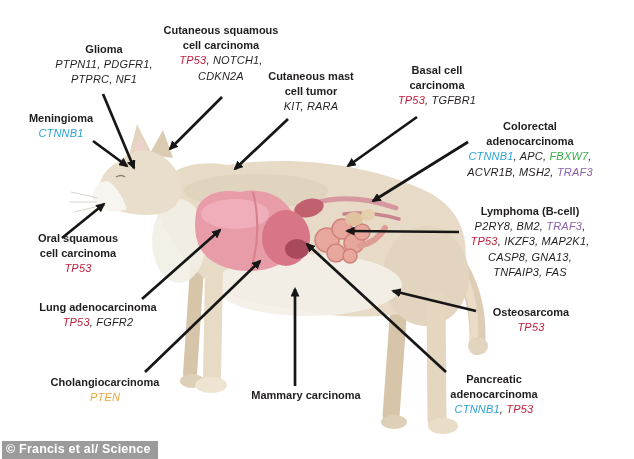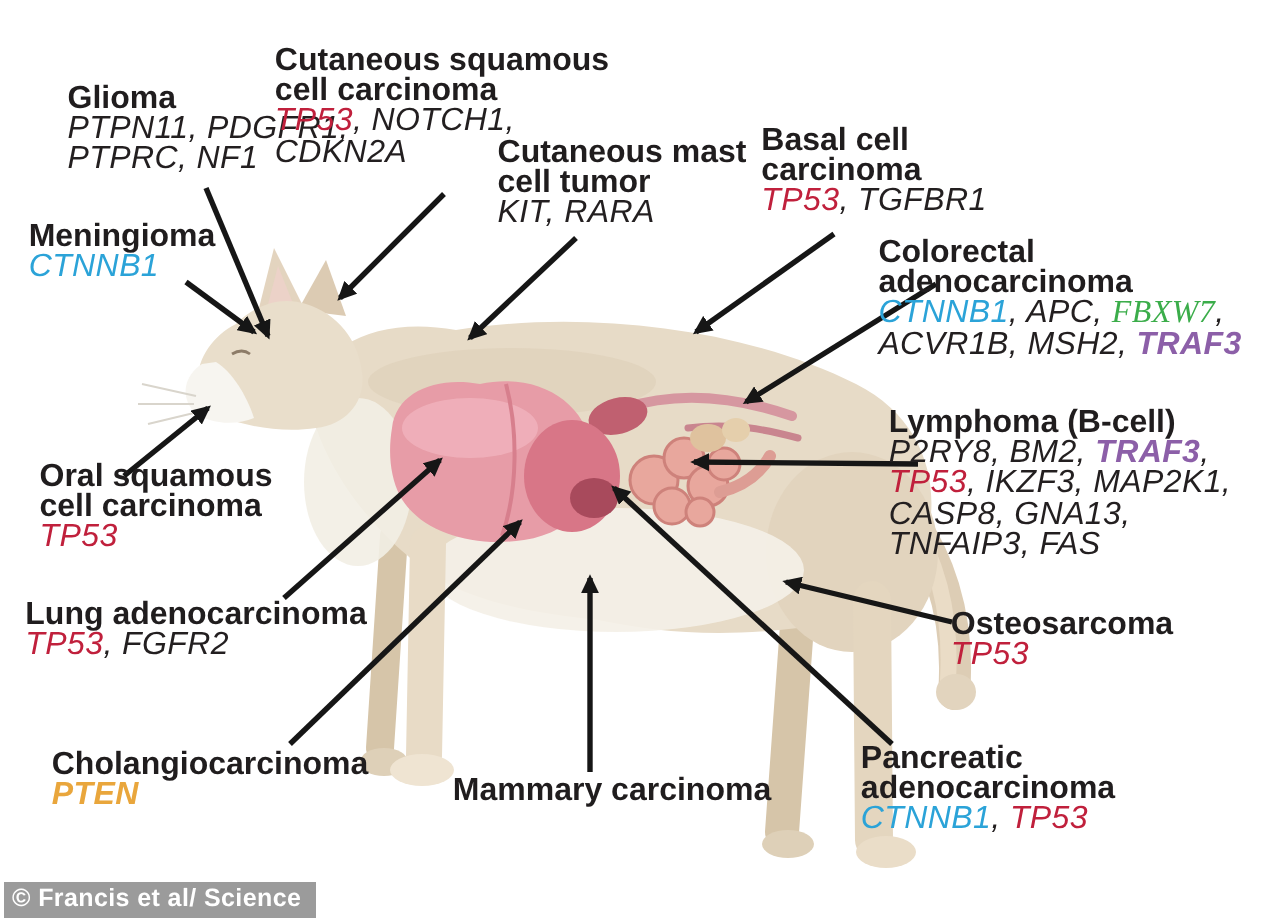--- a/index.html
+++ b/index.html
@@ -2,32 +2,32 @@
 <html style="--k: #231f20; --tp53: #c0203c; --ctnnb1: #2ba3d8; --fbxw7: #3bad4a; --traf3: #8c5fa8; --pten: #e9a63c; --arrow: #161616; --credit_bg: #9b9b9b; --credit_fg: #ffffff;"><head>
 <meta charset="utf-8">
 <style>
   html,body{margin:0;padding:0;background:#ffffff;}
   .stage{
     position:relative;width:634px;height:459px;background:#ffffff;overflow:hidden;
     font-family:"Liberation Sans","DejaVu Sans",sans-serif;
   }
   .figure-svg{position:absolute;left:0;top:0;width:634px;height:459px;}
   .label{
-    position:absolute;transform:translateX(-50%);text-align:left;
-    font-size:16px;line-height:15.2px;color:#201d1e;white-space:nowrap;
+    position:absolute;transform:translateX(-50%);text-align:center;
+    font-size:11px;line-height:15.2px;color:#201d1e;white-space:nowrap;
   }
   .label .title{font-weight:700;white-space:pre-line;color:#201d1e;}
   .gene-line{white-space:nowrap;}
   .g{font-style:italic;font-weight:400;letter-spacing:.2px;}
   .c-k{color:var(--k);}
   .c-tp53{color:var(--tp53);font-style:italic;}
   .c-ctnnb1{color:var(--ctnnb1);margin-top:47px;}
-  .c-fbxw7{color:var(--fbxw7);font-family:Liberation Serif, serif;}
-  .c-traf3{color:var(--traf3);font-weight:bold;}
-  .c-pten{color:var(--pten);font-weight:bold;}
+  .c-fbxw7{color:var(--fbxw7);}
+  .c-traf3{color:var(--traf3);}
+  .c-pten{color:var(--pten);}
   .credit{
     position:absolute;left:2px;top:441px;background:var(--credit_bg);color:var(--credit_fg);
     font-weight:700;font-size:12.5px;line-height:16px;padding:0 7px 14px 4px;letter-spacing:.2px;
   }
 </style>
 </head>
 <body>
 
 <div class="stage">
 

